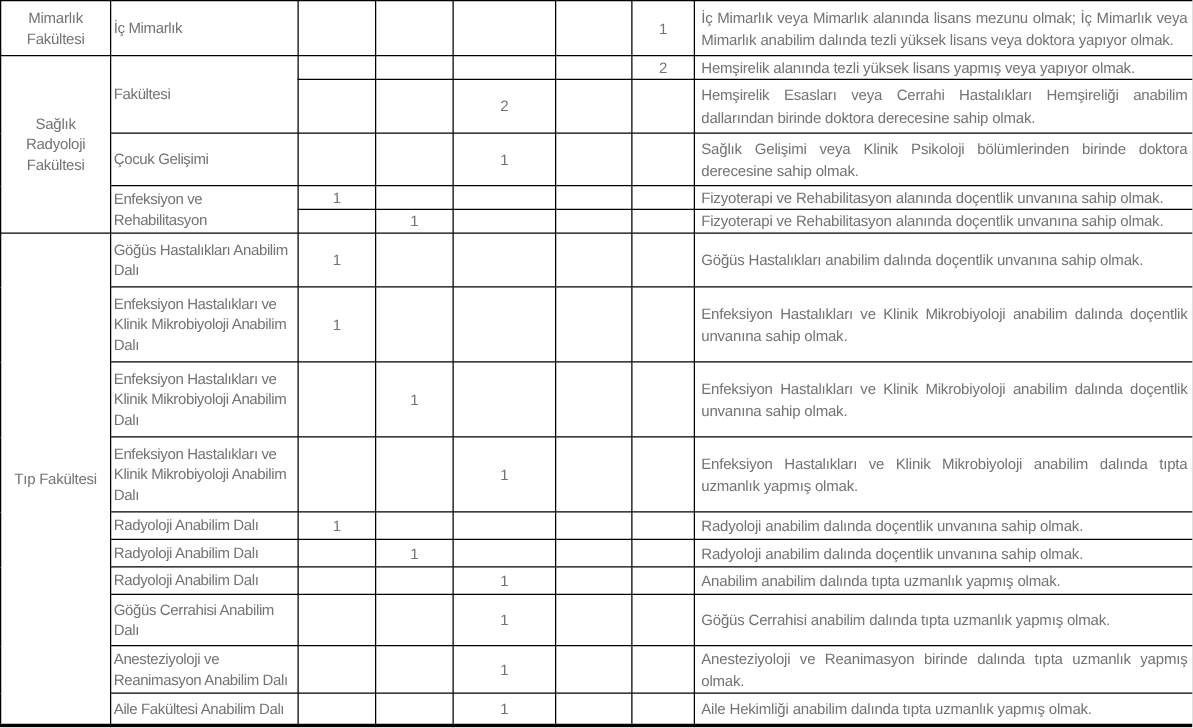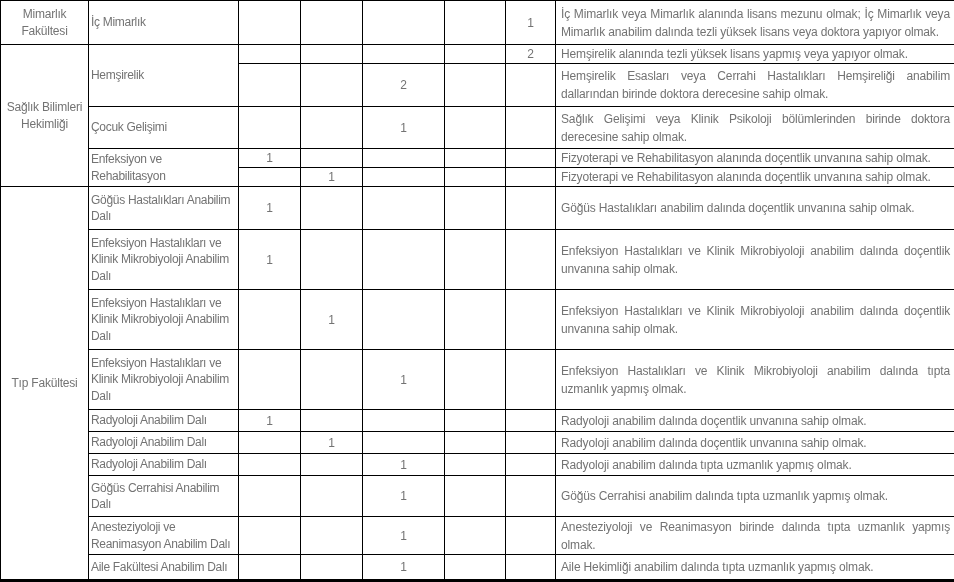--- a/index.html
+++ b/index.html
@@ -82,22 +82,22 @@
       <td class="dept">İç Mimarlık</td>
       <td class="cnt"></td>
       <td class="cnt"></td>
       <td class="cnt"></td>
       <td class="cnt"></td>
       <td class="cnt">1</td>
       <td class="req">İç Mimarlık veya Mimarlık alanında lisans mezunu olmak; İç Mimarlık veya Mimarlık anabilim dalında tezli yüksek lisans veya doktora yapıyor olmak.</td>
     </tr>
 
     <tr style="height:19px">
-      <td class="fac" rowspan="5">Sağlık Bilimleri Hekimliği</td>
-      <td class="dept" rowspan="2">Hemşirelik</td>
+      <td class="fac" rowspan="5">Sağlık Radyoloji Fakültesi</td>
+      <td class="dept" rowspan="2">Fakültesi</td>
       <td class="cnt"></td>
       <td class="cnt"></td>
       <td class="cnt"></td>
       <td class="cnt"></td>
       <td class="cnt">2</td>
       <td class="req">Hemşirelik alanında tezli yüksek lisans yapmış veya yapıyor olmak.</td>
     </tr>
     <tr style="height:43px">
       <td class="cnt"></td>
       <td class="cnt"></td>
@@ -188,21 +188,21 @@
       <td class="cnt"></td>
       <td class="req">Radyoloji anabilim dalında doçentlik unvanına sahip olmak.</td>
     </tr>
     <tr style="height:22px">
       <td class="dept">Radyoloji Anabilim Dalı</td>
       <td class="cnt"></td>
       <td class="cnt"></td>
       <td class="cnt">1</td>
       <td class="cnt"></td>
       <td class="cnt"></td>
-      <td class="req">Radyoloji anabilim dalında tıpta uzmanlık yapmış olmak.</td>
+      <td class="req">Anabilim anabilim dalında tıpta uzmanlık yapmış olmak.</td>
     </tr>
     <tr style="height:41px">
       <td class="dept">Göğüs Cerrahisi Anabilim Dalı</td>
       <td class="cnt"></td>
       <td class="cnt"></td>
       <td class="cnt">1</td>
       <td class="cnt"></td>
       <td class="cnt"></td>
       <td class="req">Göğüs Cerrahisi anabilim dalında tıpta uzmanlık yapmış olmak.</td>
     </tr>

